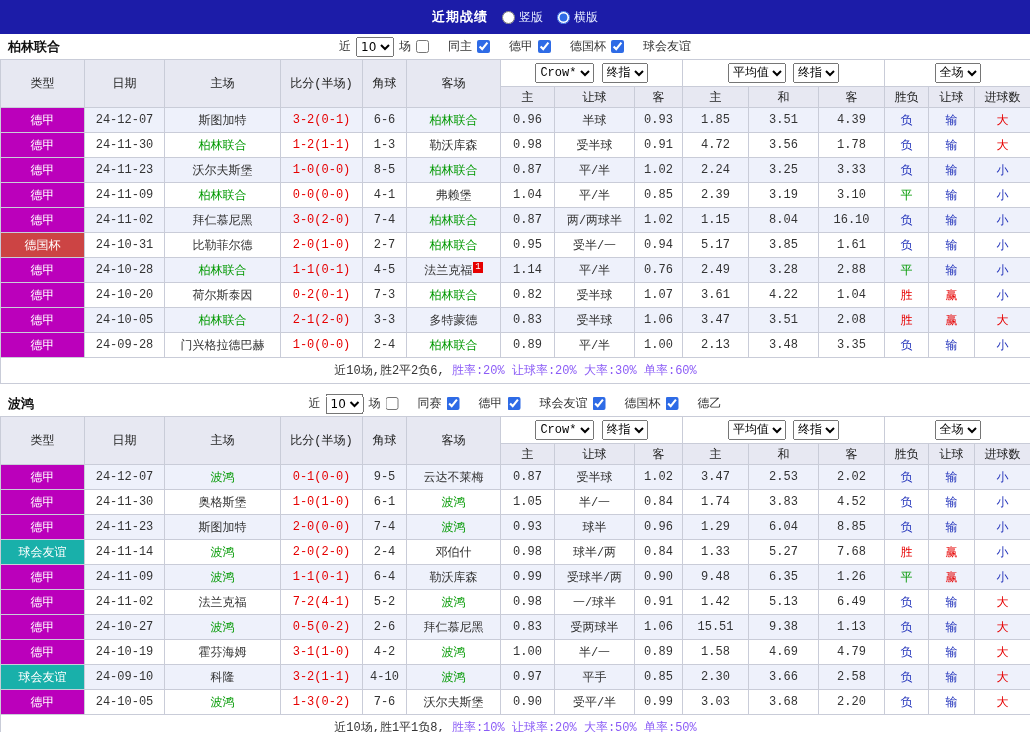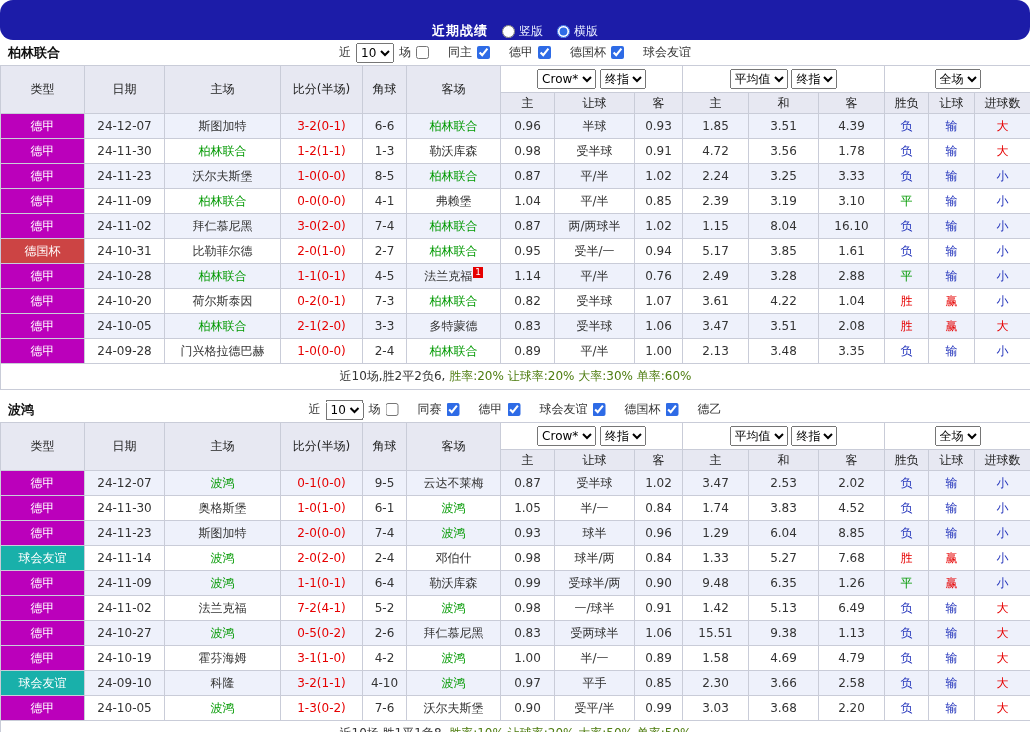--- a/index.html
+++ b/index.html
@@ -1,40 +1,40 @@
 <!DOCTYPE html>
 <html><head>
 <meta charset="utf-8">
 <style>
 *{margin:0;padding:0;box-sizing:border-box;}
 body{width:1030px;font-family:"DejaVu Sans","Liberation Sans",sans-serif;font-size:12px;color:#333;background:#fff;}
-.topbar{height:40px;background:#1c1ca8;display:flex;align-items:flex-end;justify-content:center;gap:14px;border-radius:13px;}
+.topbar{height:34px;background:#1c1ca8;display:flex;align-items:center;justify-content:center;gap:14px;}
 .topbar .title{color:#fff;font-weight:bold;font-size:13px;letter-spacing:1px;}
 .topbar label{display:flex;align-items:center;gap:4px;color:#e6ecff;cursor:pointer;}
 input[type=radio],input[type=checkbox]{accent-color:#2e6be6;width:13px;height:13px;margin:0;}
 .filter-row{height:25px;display:flex;align-items:center;padding:0 8px;position:relative;}
 .team-name{font-weight:bold;font-size:13px;color:#111;}
 .filters{position:absolute;left:50%;transform:translateX(-50%);display:flex;align-items:center;gap:5px;white-space:nowrap;}
 .filters label{display:flex;align-items:center;gap:19px;cursor:pointer;}
 .league-filters{display:inline-flex;align-items:center;gap:5px;}
 select{font-size:12px;font-family:inherit;height:20px;}
-table{width:1030px;border-collapse:collapse;table-layout:fixed;}
+table{width:1030px;border-collapse:collapse;table-layout:fixed;font-family:Liberation Mono, monospace;}
 th,td{border:1px solid #c9ccd8;text-align:center;font-size:12px;padding:0 2px;white-space:nowrap;overflow:hidden;}
 thead th{background:#e7e8f2;font-weight:normal;color:#222;}
 thead tr.dd-row th{height:27px;}
 thead tr.sub-row th{height:21px;}
 thead th.dd-cell{background:#fff;}
 tbody td{height:25px;}
 tbody tr.odd{background:#eef1fb;}
 tbody tr.even{background:#fff;}
 td.league{color:#fff;}
 td.score{color:#e60000;}
 td.team{color:#009900;}
 tfoot td{height:26px;background:#fff;}
-.red{color:#4d7c0f;}
+.red{color:#8b5cf6;}
 .badge{display:inline-block;background:#e60000;color:#fff;font-size:9px;line-height:11px;padding:0 2px;margin-left:1px;vertical-align:super;}
 .section2{margin-top:7px;}
 </style>
 </head>
 <body>
 
 <div class="topbar">
   <span class="title">近期战绩</span>
   <label>
     <input type="radio" name="layout" style="">

